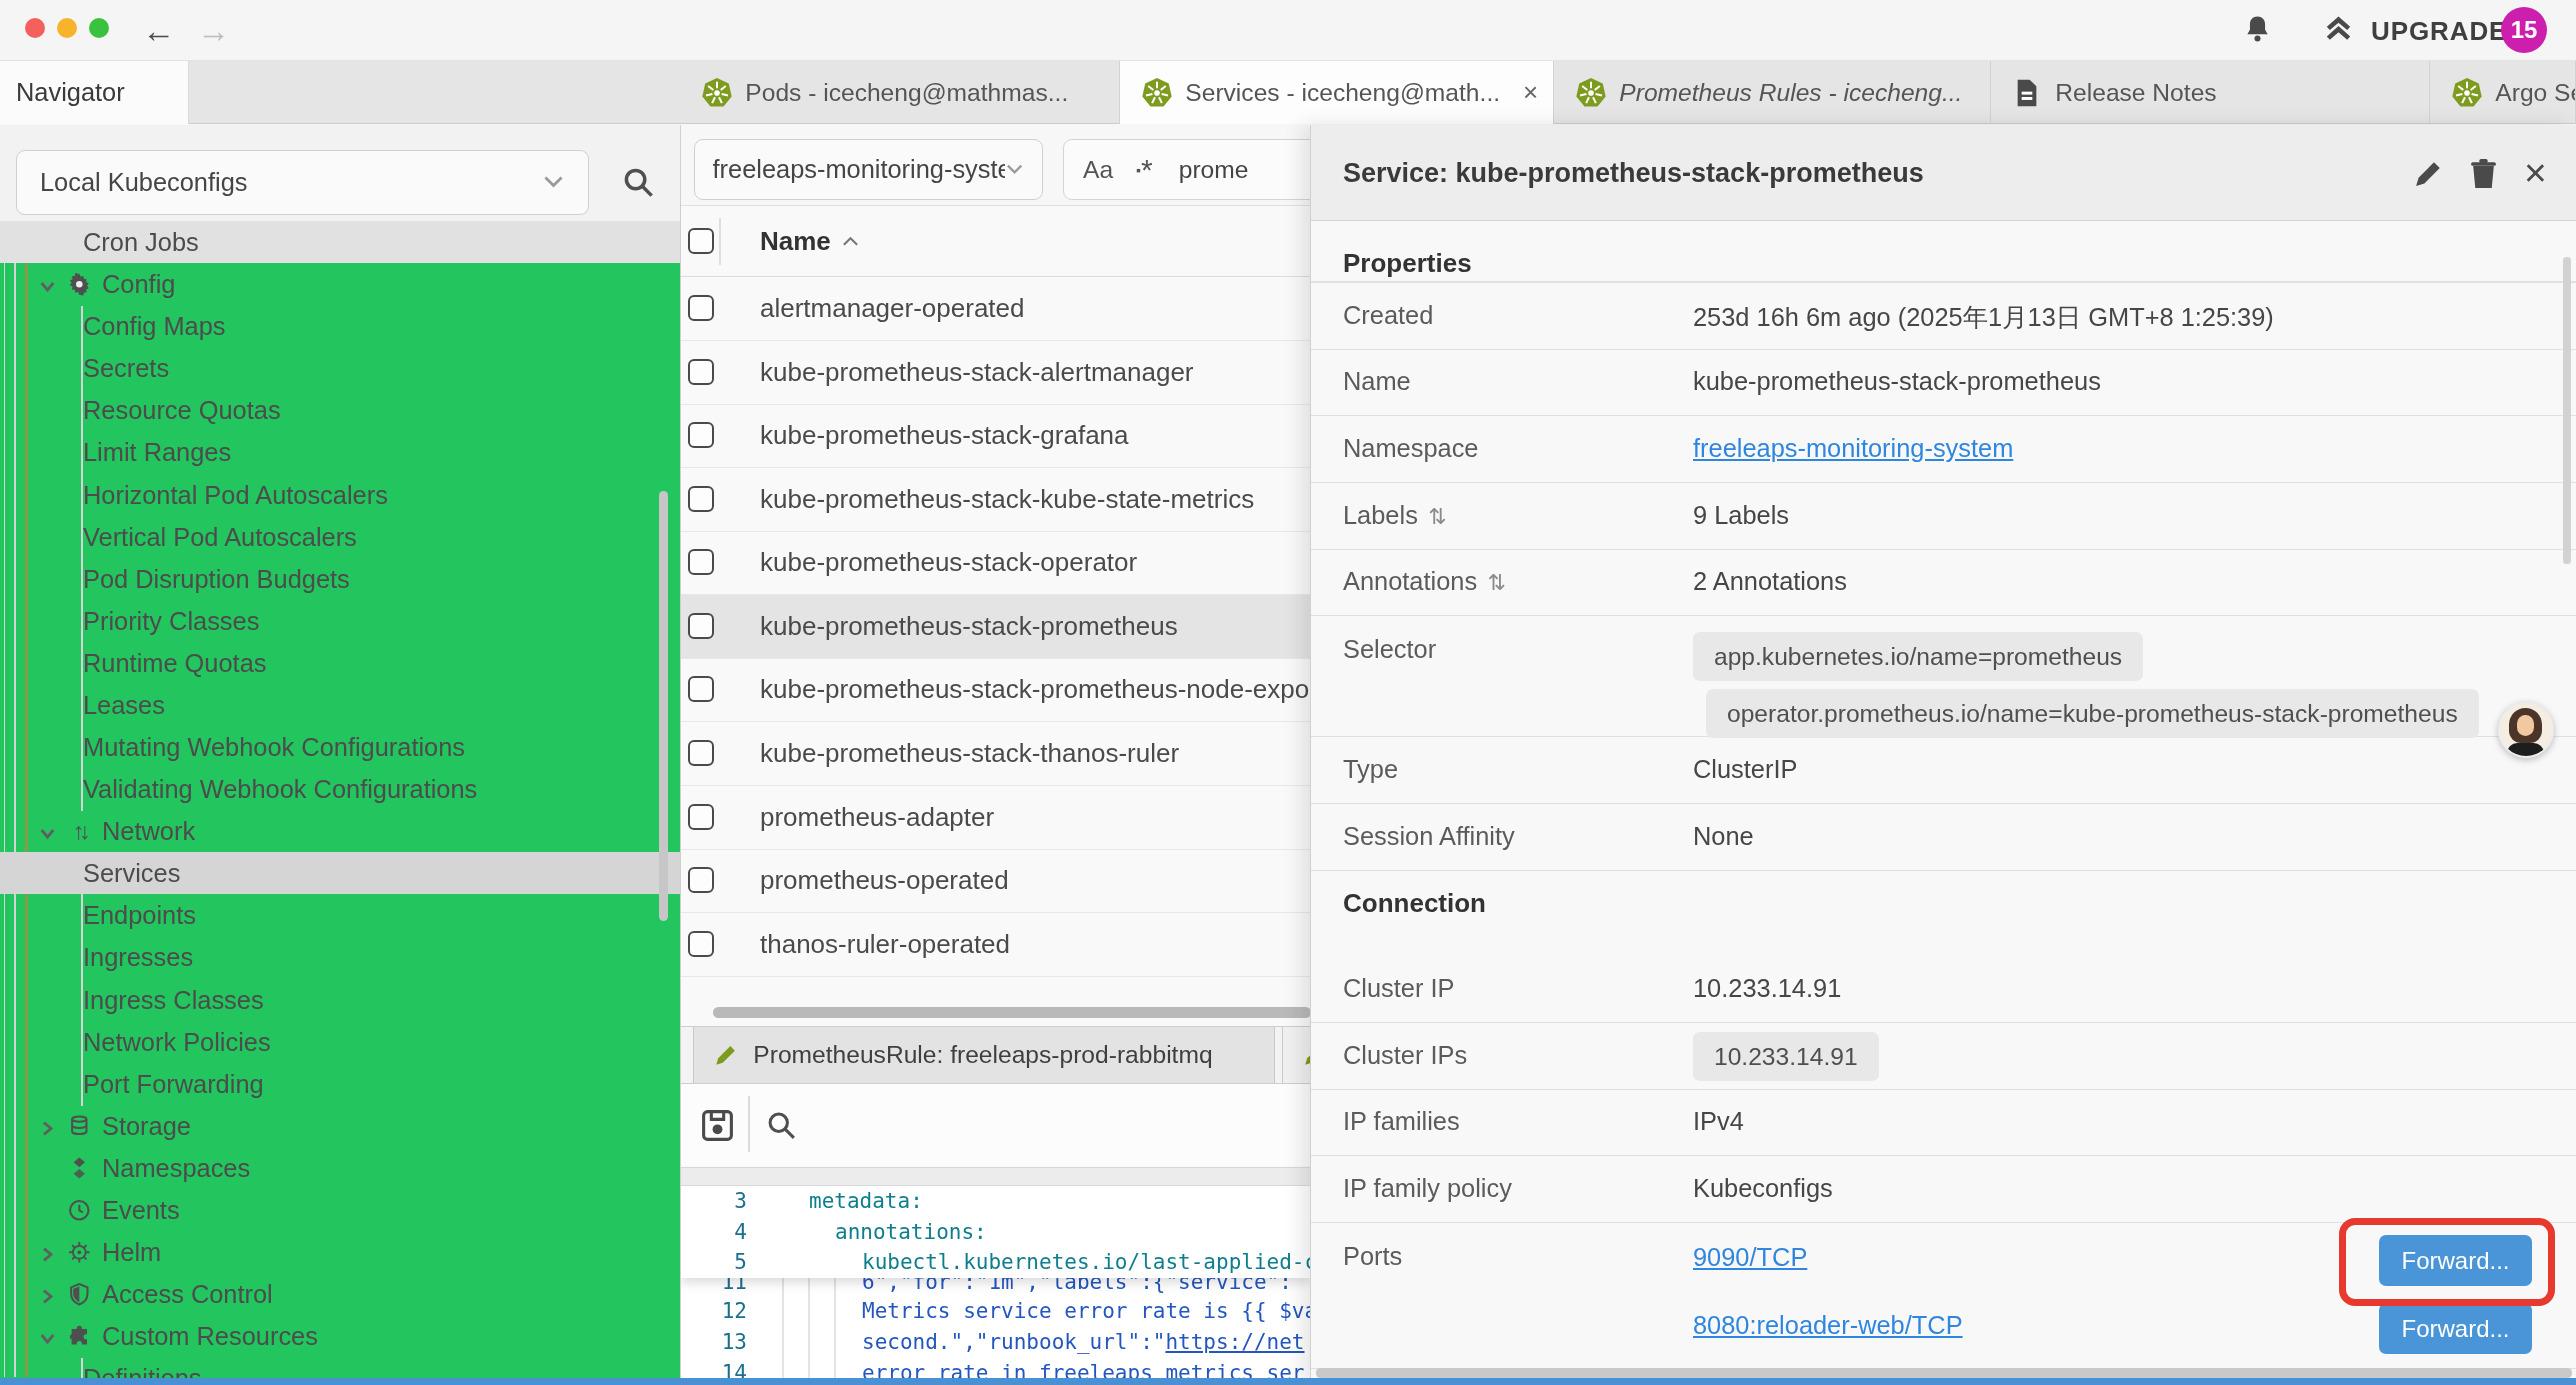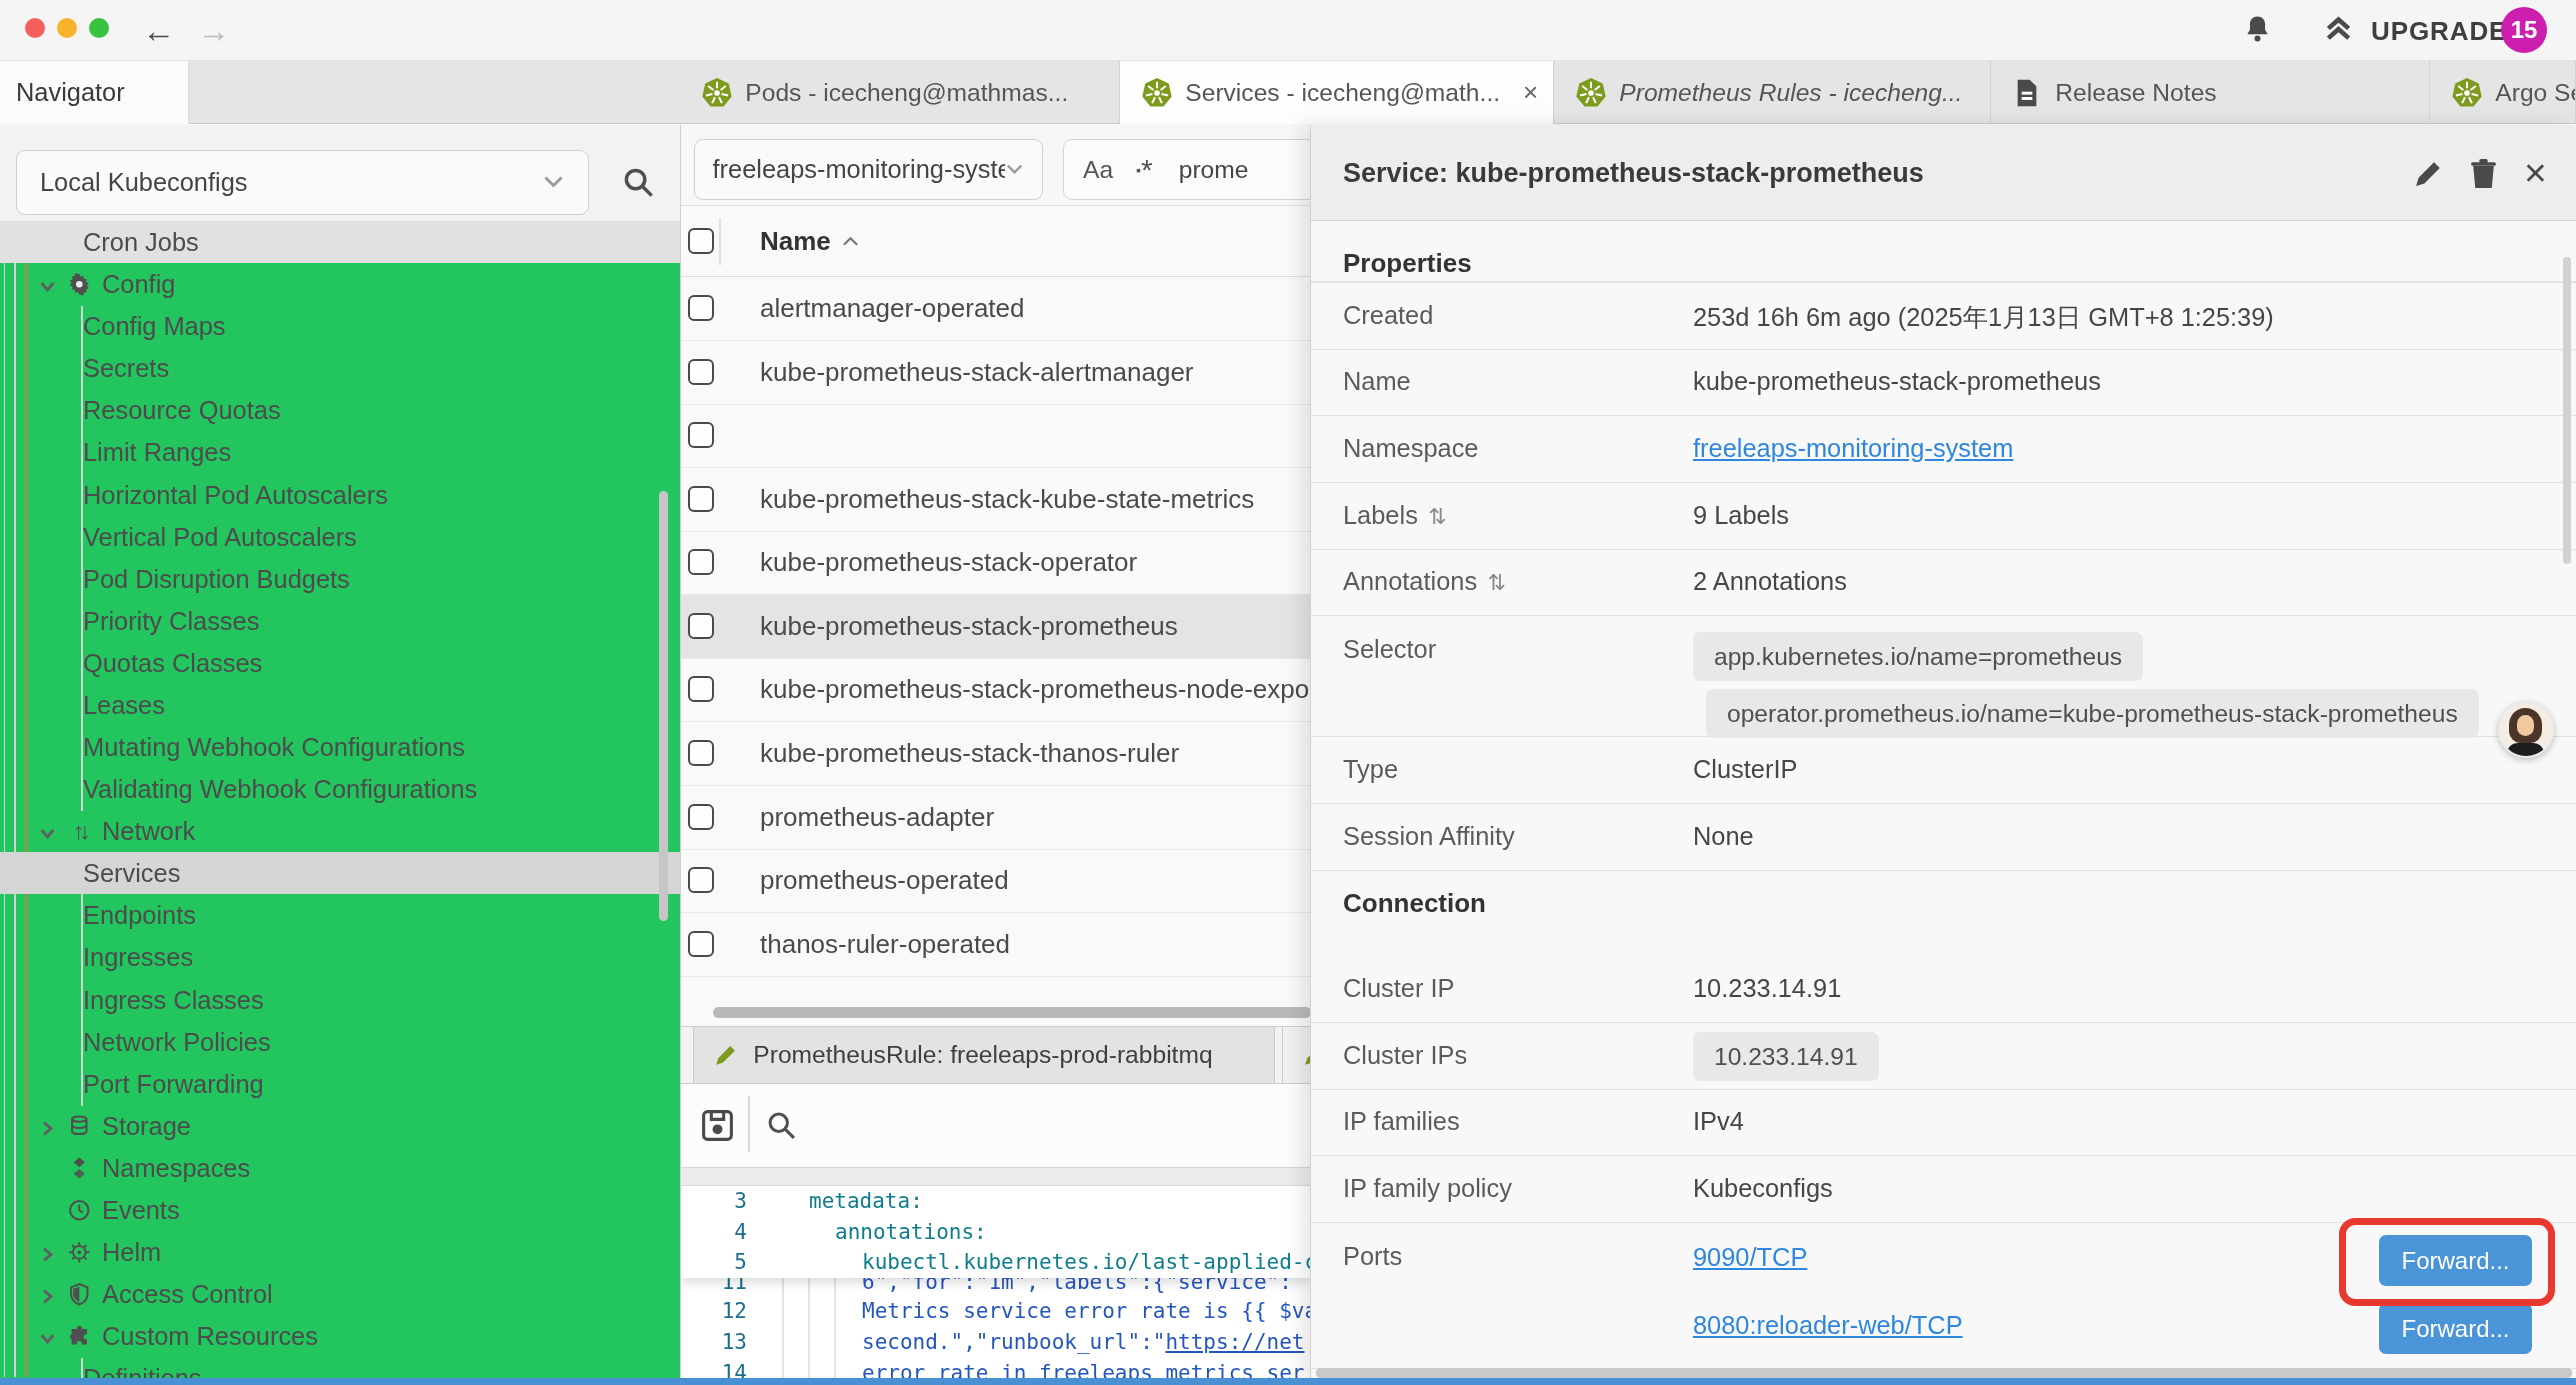--- a/index.html
+++ b/index.html
@@ -268,21 +268,21 @@
         <div class="trow" style="top: 295px;">
           <span class="lbl-leaf">Vertical Pod Autoscalers</span>
         </div>
         <div class="trow" style="top: 337px;">
           <span class="lbl-leaf">Pod Disruption Budgets</span>
         </div>
         <div class="trow" style="top: 379px;">
           <span class="lbl-leaf">Priority Classes</span>
         </div>
         <div class="trow" style="top: 421px;">
-          <span class="lbl-leaf">Quotas Classes</span>
+          <span class="lbl-leaf">Runtime Quotas</span>
         </div>
         <div class="trow" style="top: 463px;">
           <span class="lbl-leaf">Leases</span>
         </div>
         <div class="trow" style="top: 505px; padding-left: 44px;">
           <span class="lbl-leaf">Mutating Webhook Configurations</span>
         </div>
         <div class="trow" style="top: 547px;">
           <span class="lbl-leaf">Validating Webhook Configurations</span>
         </div>
@@ -403,20 +403,21 @@
         <div class="rrow" style="top: 0px;">
           <span class="cb" style="top:18.4px;"></span>
           <span class="rname">alertmanager-operated</span>
         </div>
         <div class="rrow" style="top: 64px;">
           <span class="cb" style="top:18.4px;"></span>
           <span class="rname">kube-prometheus-stack-alertmanager</span>
         </div>
         <div class="rrow" style="top: 127px;">
           <span class="cb" style="top:18.4px;"></span>
+          <span class="rname">kube-prometheus-stack-grafana</span>
         </div>
         <div class="rrow" style="top: 191px;">
           <span class="cb" style="top:18.4px;"></span>
           <span class="rname">kube-prometheus-stack-kube-state-metrics</span>
         </div>
         <div class="rrow" style="top: 254px;">
           <span class="cb" style="top:18.4px;"></span>
           <span class="rname">kube-prometheus-stack-operator</span>
         </div>
         <div class="rrow sel" style="top: 318px;">

